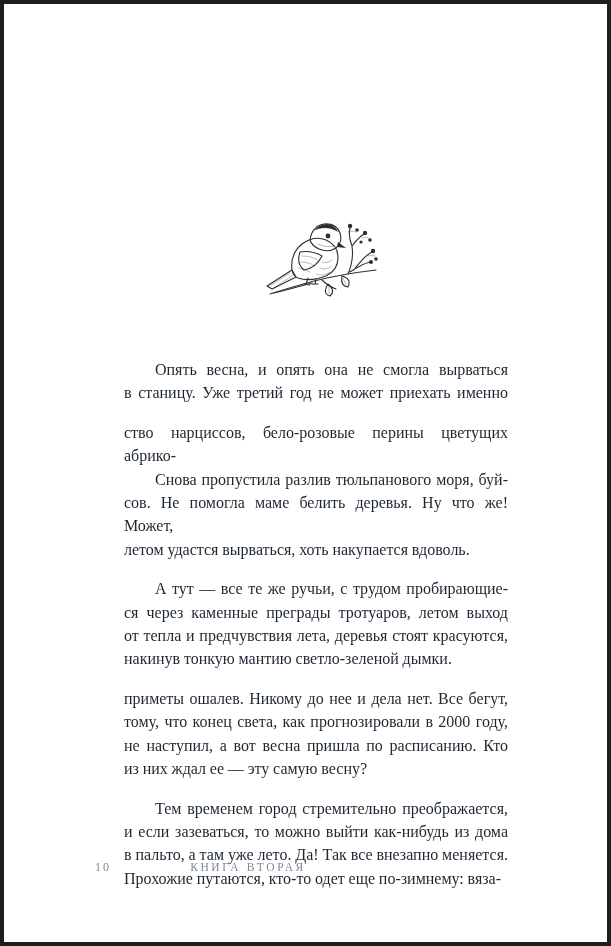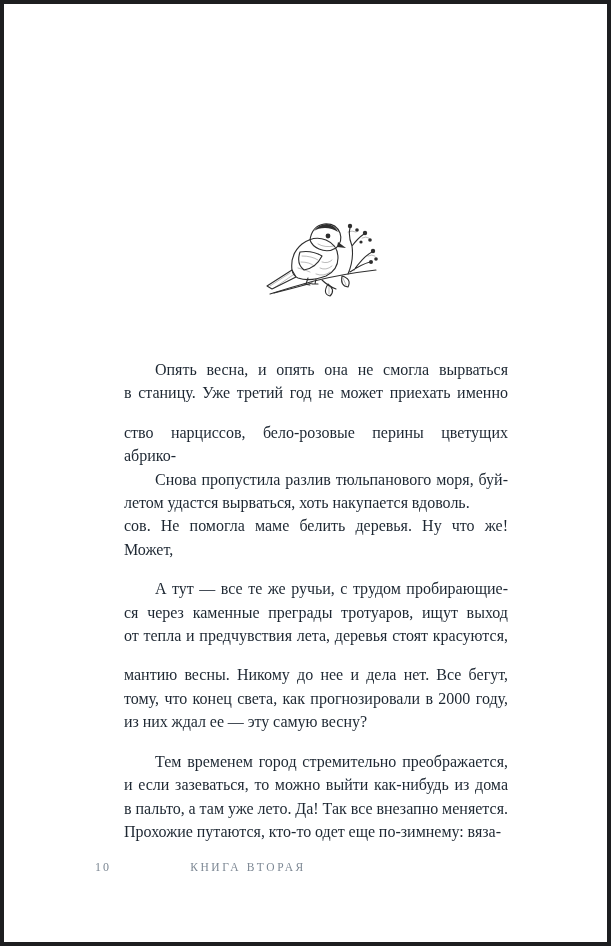--- a/index.html
+++ b/index.html
@@ -118,31 +118,33 @@
   </svg>
 
   <div class="text-block">
       <div class="para">
         <div class="line first">Опять весна, и опять она не смогла вырваться</div>
         <div class="line">в станицу. Уже третий год не может приехать именно</div>
       </div>
       <div class="para">
         <div class="line">ство нарциссов, бело-розовые перины цветущих абрико-</div>
         <div class="line first">Снова пропустила разлив тюльпанового моря, буй-</div>
+        <div class="line">сов. Не помогла маме белить деревья. Ну что же! Может,</div>
         <div class="line last">летом удастся вырваться, хоть накупается вдоволь.</div>
-        <div class="line">сов. Не помогла маме белить деревья. Ну что же! Может,</div>
       </div>
       <div class="para">
         <div class="line first">А тут — все те же ручьи, с трудом пробирающие-</div>
-        <div class="line">ся через каменные преграды тротуаров, ищут выход</div>
+        <div class="line">ся через каменные преграды тротуаров, летом выход</div>
         <div class="line">от тепла и предчувствия лета, деревья стоят красуются,</div>
+        <div class="line last">накинув тонкую мантию светло-зеленой дымки.</div>
       </div>
       <div class="para">
-        <div class="line">мантию весны. Никому до нее и дела нет. Все бегут,</div>
+        <div class="line">приметы ошалев. Никому до нее и дела нет. Все бегут,</div>
         <div class="line">тому, что конец света, как прогнозировали в 2000 году,</div>
+        <div class="line">не наступил, а вот весна пришла по расписанию. Кто</div>
         <div class="line last">из них ждал ее — эту самую весну?</div>
       </div>
       <div class="para">
         <div class="line first">Тем временем город стремительно преображается,</div>
         <div class="line">и если зазеваться, то можно выйти как-нибудь из дома</div>
         <div class="line">в пальто, а там уже лето. Да! Так все внезапно меняется.</div>
         <div class="line last">Прохожие путаются, кто-то одет еще по-зимнему: вяза-</div>
       </div>
     </div>
 

